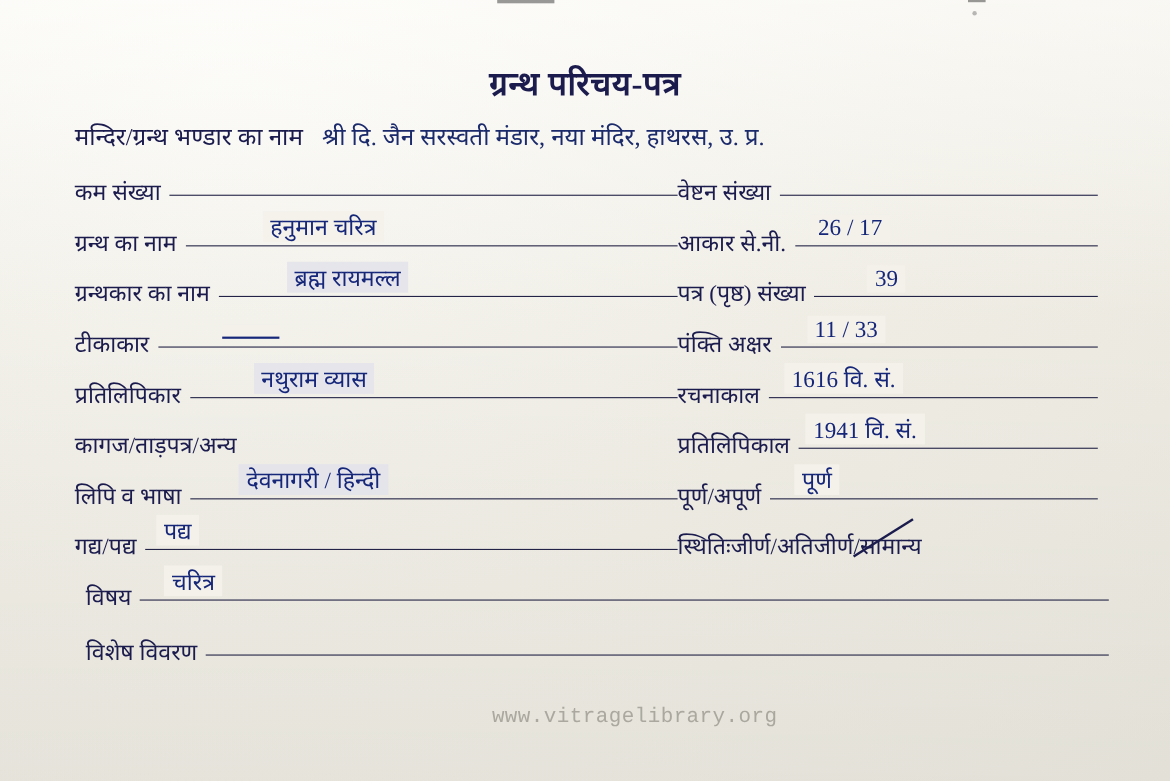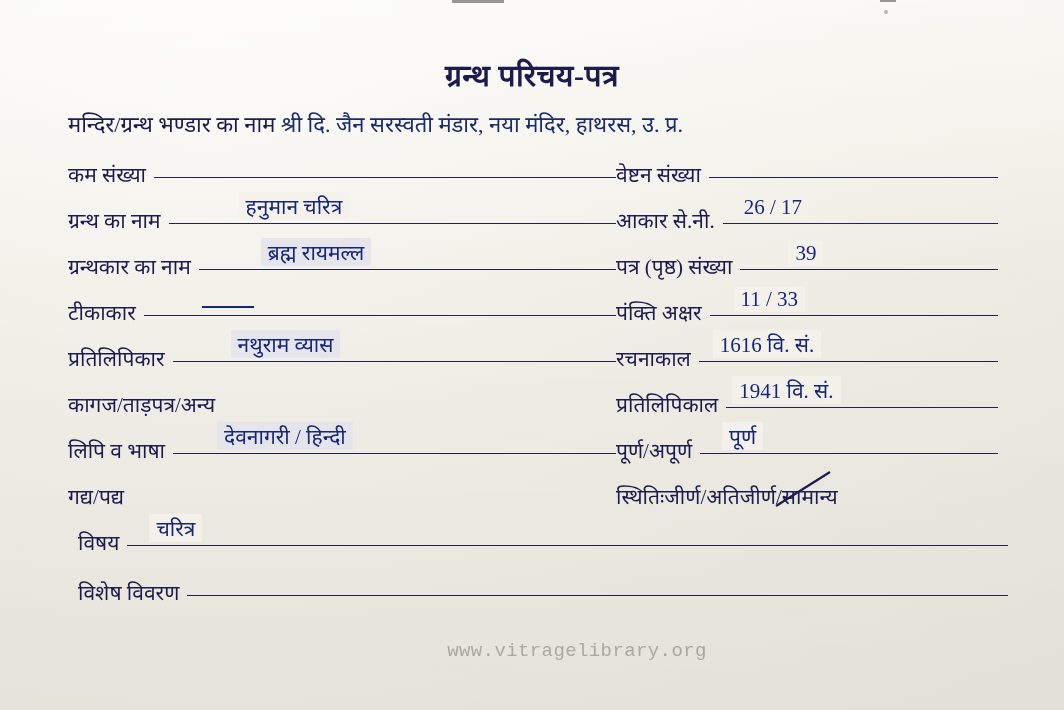--- a/index.html
+++ b/index.html
@@ -48,21 +48,21 @@
     left: 68px;
     right: 24px;
     font-size: 22px;
     white-space: nowrap;
   }
   .header-row .lbl {
     color: #1b1b4e;
   }
   .header-row .val {
     color: #1b2a6b;
-    margin-left: 0;
+    margin-left: 12px;
   }
   .row {
     position: absolute;
     left: 68px;
     width: 930px;
     height: 44px;
   }
   .cell {
     position: absolute;
     top: 0;
@@ -264,20 +264,23 @@
       <span class="label">लिपि व भाषा</span>
       <span class="rule">
         <span class="value blue-ink hl" style="left:44px;">देवनागरी / हिन्दी</span>
       </span>
     </div>
   </div>
 
   <div class="row" style="top:482px;">
     <div class="cell left">
       <span class="label">गद्य/पद्य</span>
+      <span class="rule">
+        <span class="value blue-ink" style="left:10px;">पद्य</span>
+      </span>
     </div>
     <div class="cell right">
       <span class="label strike-wrap">
         <span>स्थितिःजीर्ण/अतिजीर्ण/सामान्य</span>
         <svg class="slash" viewBox="0 0 62 44">
           <line x1="4" y1="40" x2="58" y2="6" stroke="#1b1b4e" stroke-width="2.2"></line>
         </svg>
       </span>
     </div>
   </div>

